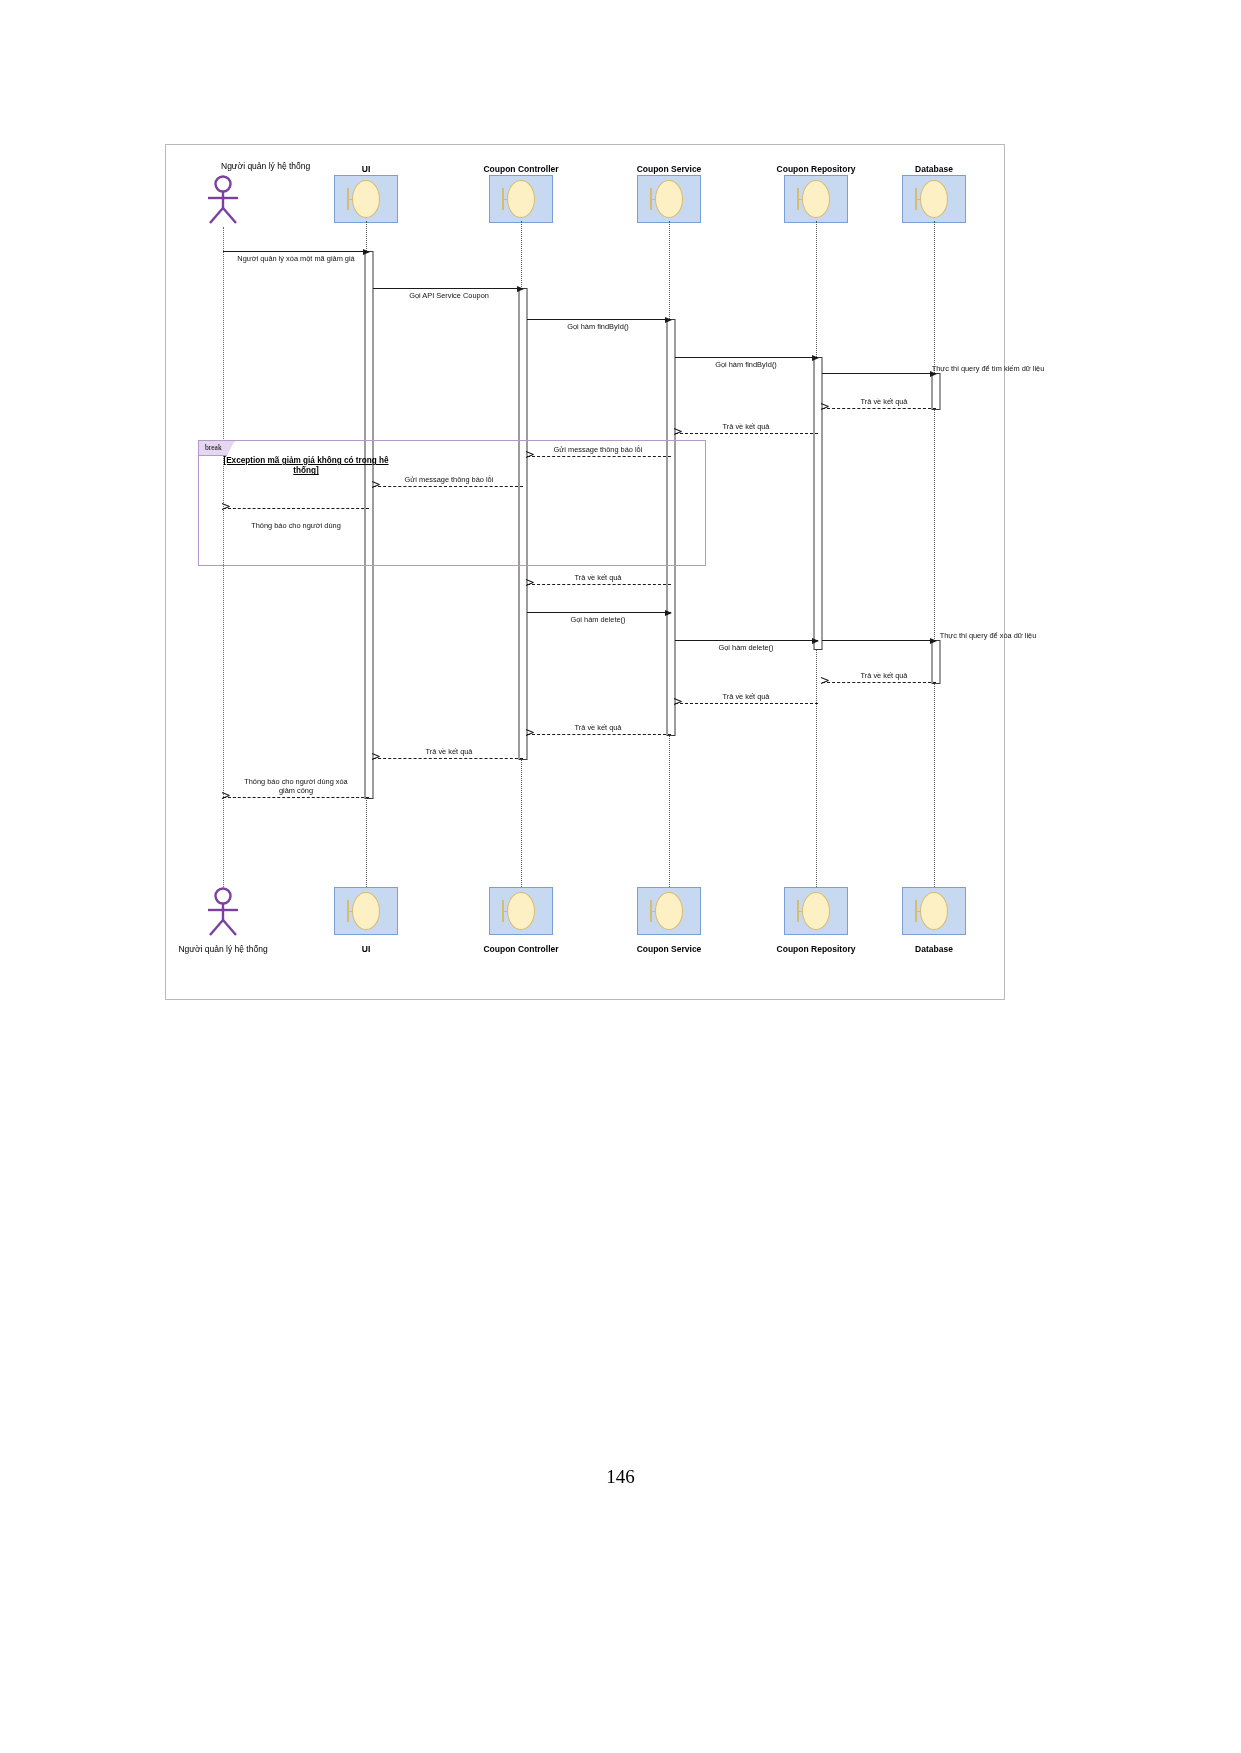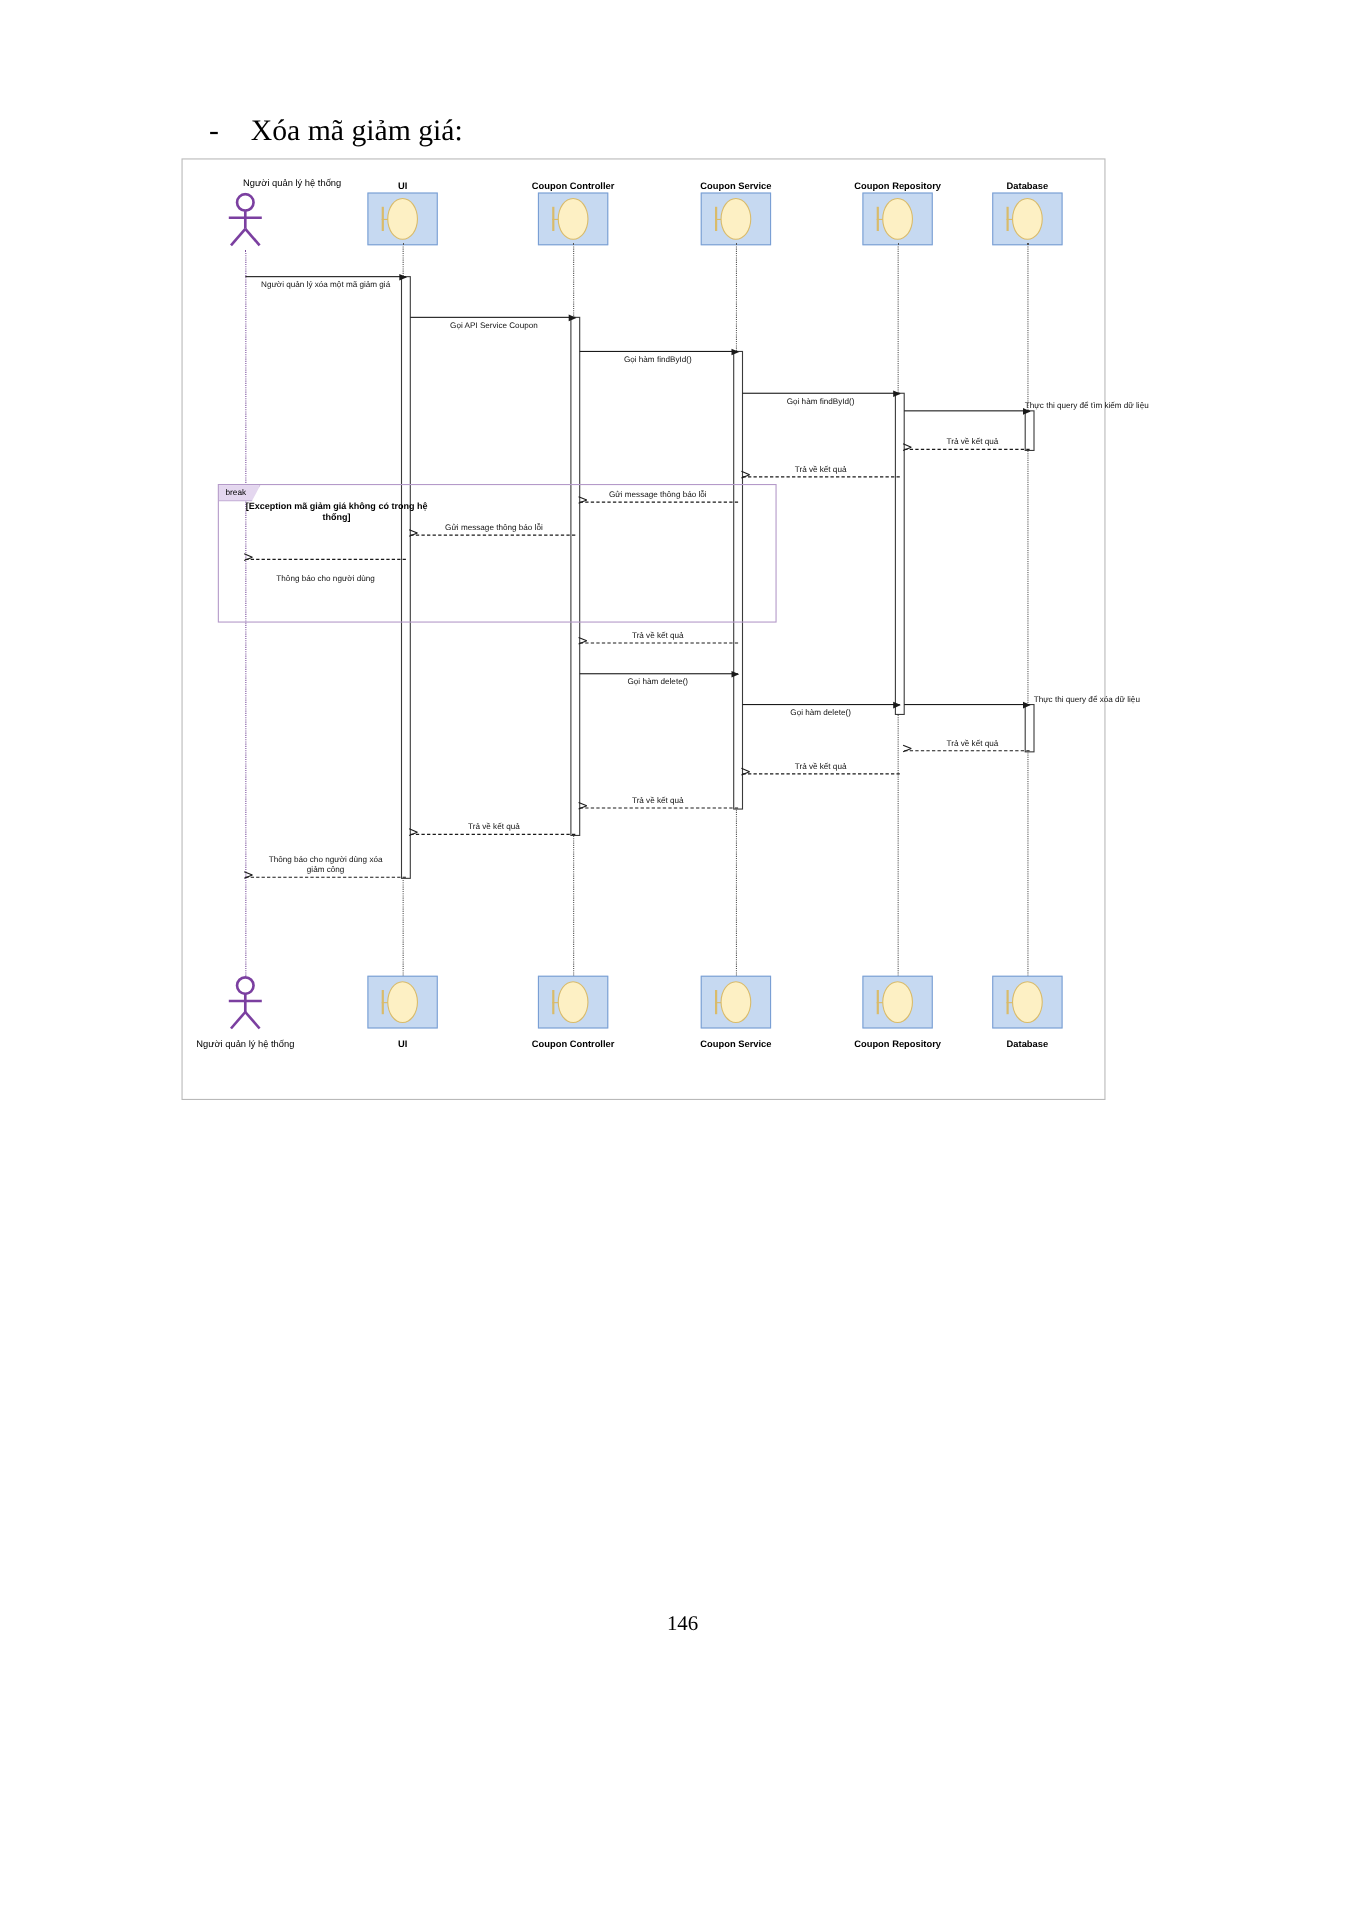--- a/index.html
+++ b/index.html
@@ -44,21 +44,21 @@
           border-right:7px solid #1a1a1a;border-top:3.5px solid transparent;border-bottom:3.5px solid transparent;}
   .arrowL.open,.arrowR.open{border:none;}
   .arrowL.open:before{content:"";position:absolute;left:0;top:-3px;width:8px;height:1px;background:#1a1a1a;
           transform-origin:left center;transform:rotate(22deg);}
   .arrowL.open:after{content:"";position:absolute;left:0;top:3px;width:8px;height:1px;background:#1a1a1a;
           transform-origin:left center;transform:rotate(-22deg);}
   .mlabel{position:absolute;transform:translateX(-50%);font-size:7.4px;white-space:nowrap;
           text-align:center;color:#111;}
 
   
-  .frag{position:absolute;border:1px solid #b49ac9;}
+  .frag{position:absolute;border:1px solid #b49ac9;font-family:Liberation Serif, serif;}
   .frag-tab{position:absolute;left:0;top:0;height:14px;background:#e4d7ef;
             border-right:1px solid #b49ac9;border-bottom:1px solid #b49ac9;
             padding:0 12px 0 6px;font-size:7.5px;line-height:14px;
             clip-path:polygon(0 0,100% 0,calc(100% - 8px) 100%,0 100%);}
   .frag-guard{position:absolute;font-size:8.2px;font-weight:bold;text-align:center;
               line-height:1.25;transform:translateX(-50%);}
 
   
   .actor{position:absolute;transform:translateX(-50%);width:44px;height:52px;}
   .actor svg{display:block;}
@@ -71,23 +71,20 @@
   .caption{position:absolute;left:0;top:1022px;width:1241px;text-align:center;
            font-family:"Liberation Serif",serif;font-style:italic;font-size:17px;color:#1a4f9c;}
   .pageno{position:absolute;left:0;top:1466px;width:1241px;text-align:center;
           font-family:"Liberation Serif",serif;font-size:19px;color:#000;}
 </style>
 </head>
 <body>
 
 <div class="page">
 
-  <div class="heading">
-    <span class="dash">-</span><span>Xóa mã giảm giá:</span>
-  </div>
 
   <div class="diagram">
 
     <div class="head-label plain" style="left:55px;top:16px;transform:none;">Người quản lý hệ thống</div>
     <div class="actor" style="left:57px;top:30px;">
       <svg width="44" height="52" viewBox="0 0 44 52">
         <circle cx="22" cy="9" r="7.5" fill="none" stroke="#7b3fa0" stroke-width="2.4"></circle>
         <line x1="22" y1="17" x2="22" y2="33" stroke="#7b3fa0" stroke-width="2.4"></line>
         <line x1="7" y1="23" x2="37" y2="23" stroke="#7b3fa0" stroke-width="2.4"></line>
         <line x1="22" y1="33" x2="9" y2="48" stroke="#7b3fa0" stroke-width="2.4"></line>
@@ -230,21 +227,21 @@
     <div class="mlabel" style="left:283px;top:602px;">Trả về kết quả</div>
 
     <div class="msg ret" style="left:57px;top:652px;width:146px;">
         <span class="arrowL open"></span>
       </div>
     <div class="mlabel" style="left:130px;top:633px;line-height:1.2;white-space:normal;width:120px;">Thông báo cho người dùng xóa giảm công</div>
 
     <div class="frag" style="left:32px;top:295px;width:506px;height:124px;">
       <div class="frag-tab">break</div>
     </div>
-    <div class="frag-guard" style="left:140px;top:311px;width:180px;">[Exception mã giảm giá không có trong hệ thống]</div>
+    <div class="frag-guard" style="left:140px;top:311px;width:180px;text-decoration:underline;">[Exception mã giảm giá không có trong hệ thống]</div>
 
     <div class="actor" style="left:57px;top:742px;">
       <svg width="44" height="52" viewBox="0 0 44 52">
         <circle cx="22" cy="9" r="7.5" fill="none" stroke="#7b3fa0" stroke-width="2.4"></circle>
         <line x1="22" y1="17" x2="22" y2="33" stroke="#7b3fa0" stroke-width="2.4"></line>
         <line x1="7" y1="23" x2="37" y2="23" stroke="#7b3fa0" stroke-width="2.4"></line>
         <line x1="22" y1="33" x2="9" y2="48" stroke="#7b3fa0" stroke-width="2.4"></line>
         <line x1="22" y1="33" x2="35" y2="48" stroke="#7b3fa0" stroke-width="2.4"></line>
       </svg>
     </div>

